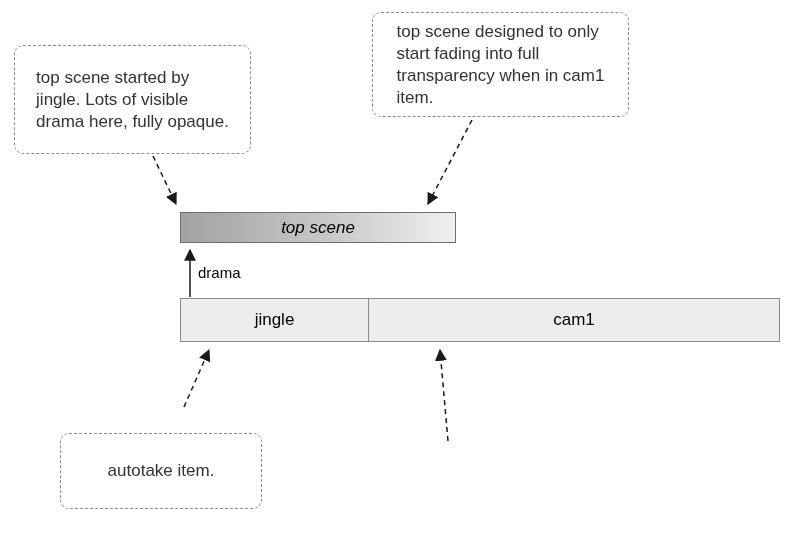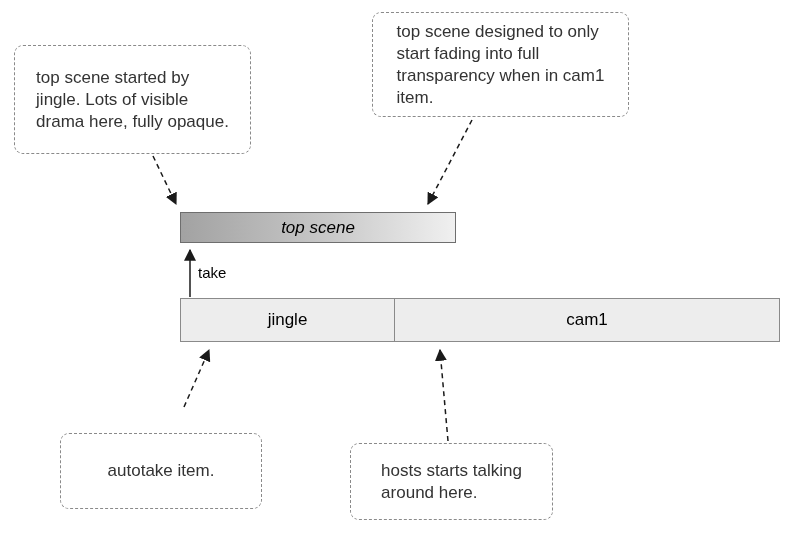--- a/index.html
+++ b/index.html
@@ -81,21 +81,21 @@
   .bar-segment {
     box-sizing: border-box;
     display: flex;
     align-items: center;
     justify-content: center;
     font-size: 17px;
     color: #000000;
     height: 100%;
   }
   .bar-segment-jingle {
-    width: 214px;
+    width: 188px;
     border-right: 1px solid #8a8a8a;
   }
   .bar-segment-cam1 {
     flex: 1;
   }
   .take-label {
     position: absolute;
     left: 198px;
     top: 264px;
     font-size: 15px;
@@ -131,30 +131,26 @@
     <span class="callout-text">top scene designed to only
 start fading into full
 transparency when in cam1
 item.</span>
   </div>
 
   <div class="callout callout-bottom-left">
     <span class="callout-text">autotake item.</span>
   </div>
 
-  <div class="callout callout-bottom-center">
-    <span class="callout-text">hosts starts talking
-around here.</span>
-  </div>
 
   <div class="bar bar-top-scene">
     <span>top scene</span>
   </div>
 
-  <span class="take-label">take</span>
+  <span class="take-label">drama</span>
 
   <div class="bar-row">
     <div class="bar-segment bar-segment-jingle">
       <span>jingle</span>
     </div>
     <div class="bar-segment bar-segment-cam1">
       <span>cam1</span>
     </div>
   </div>
 

